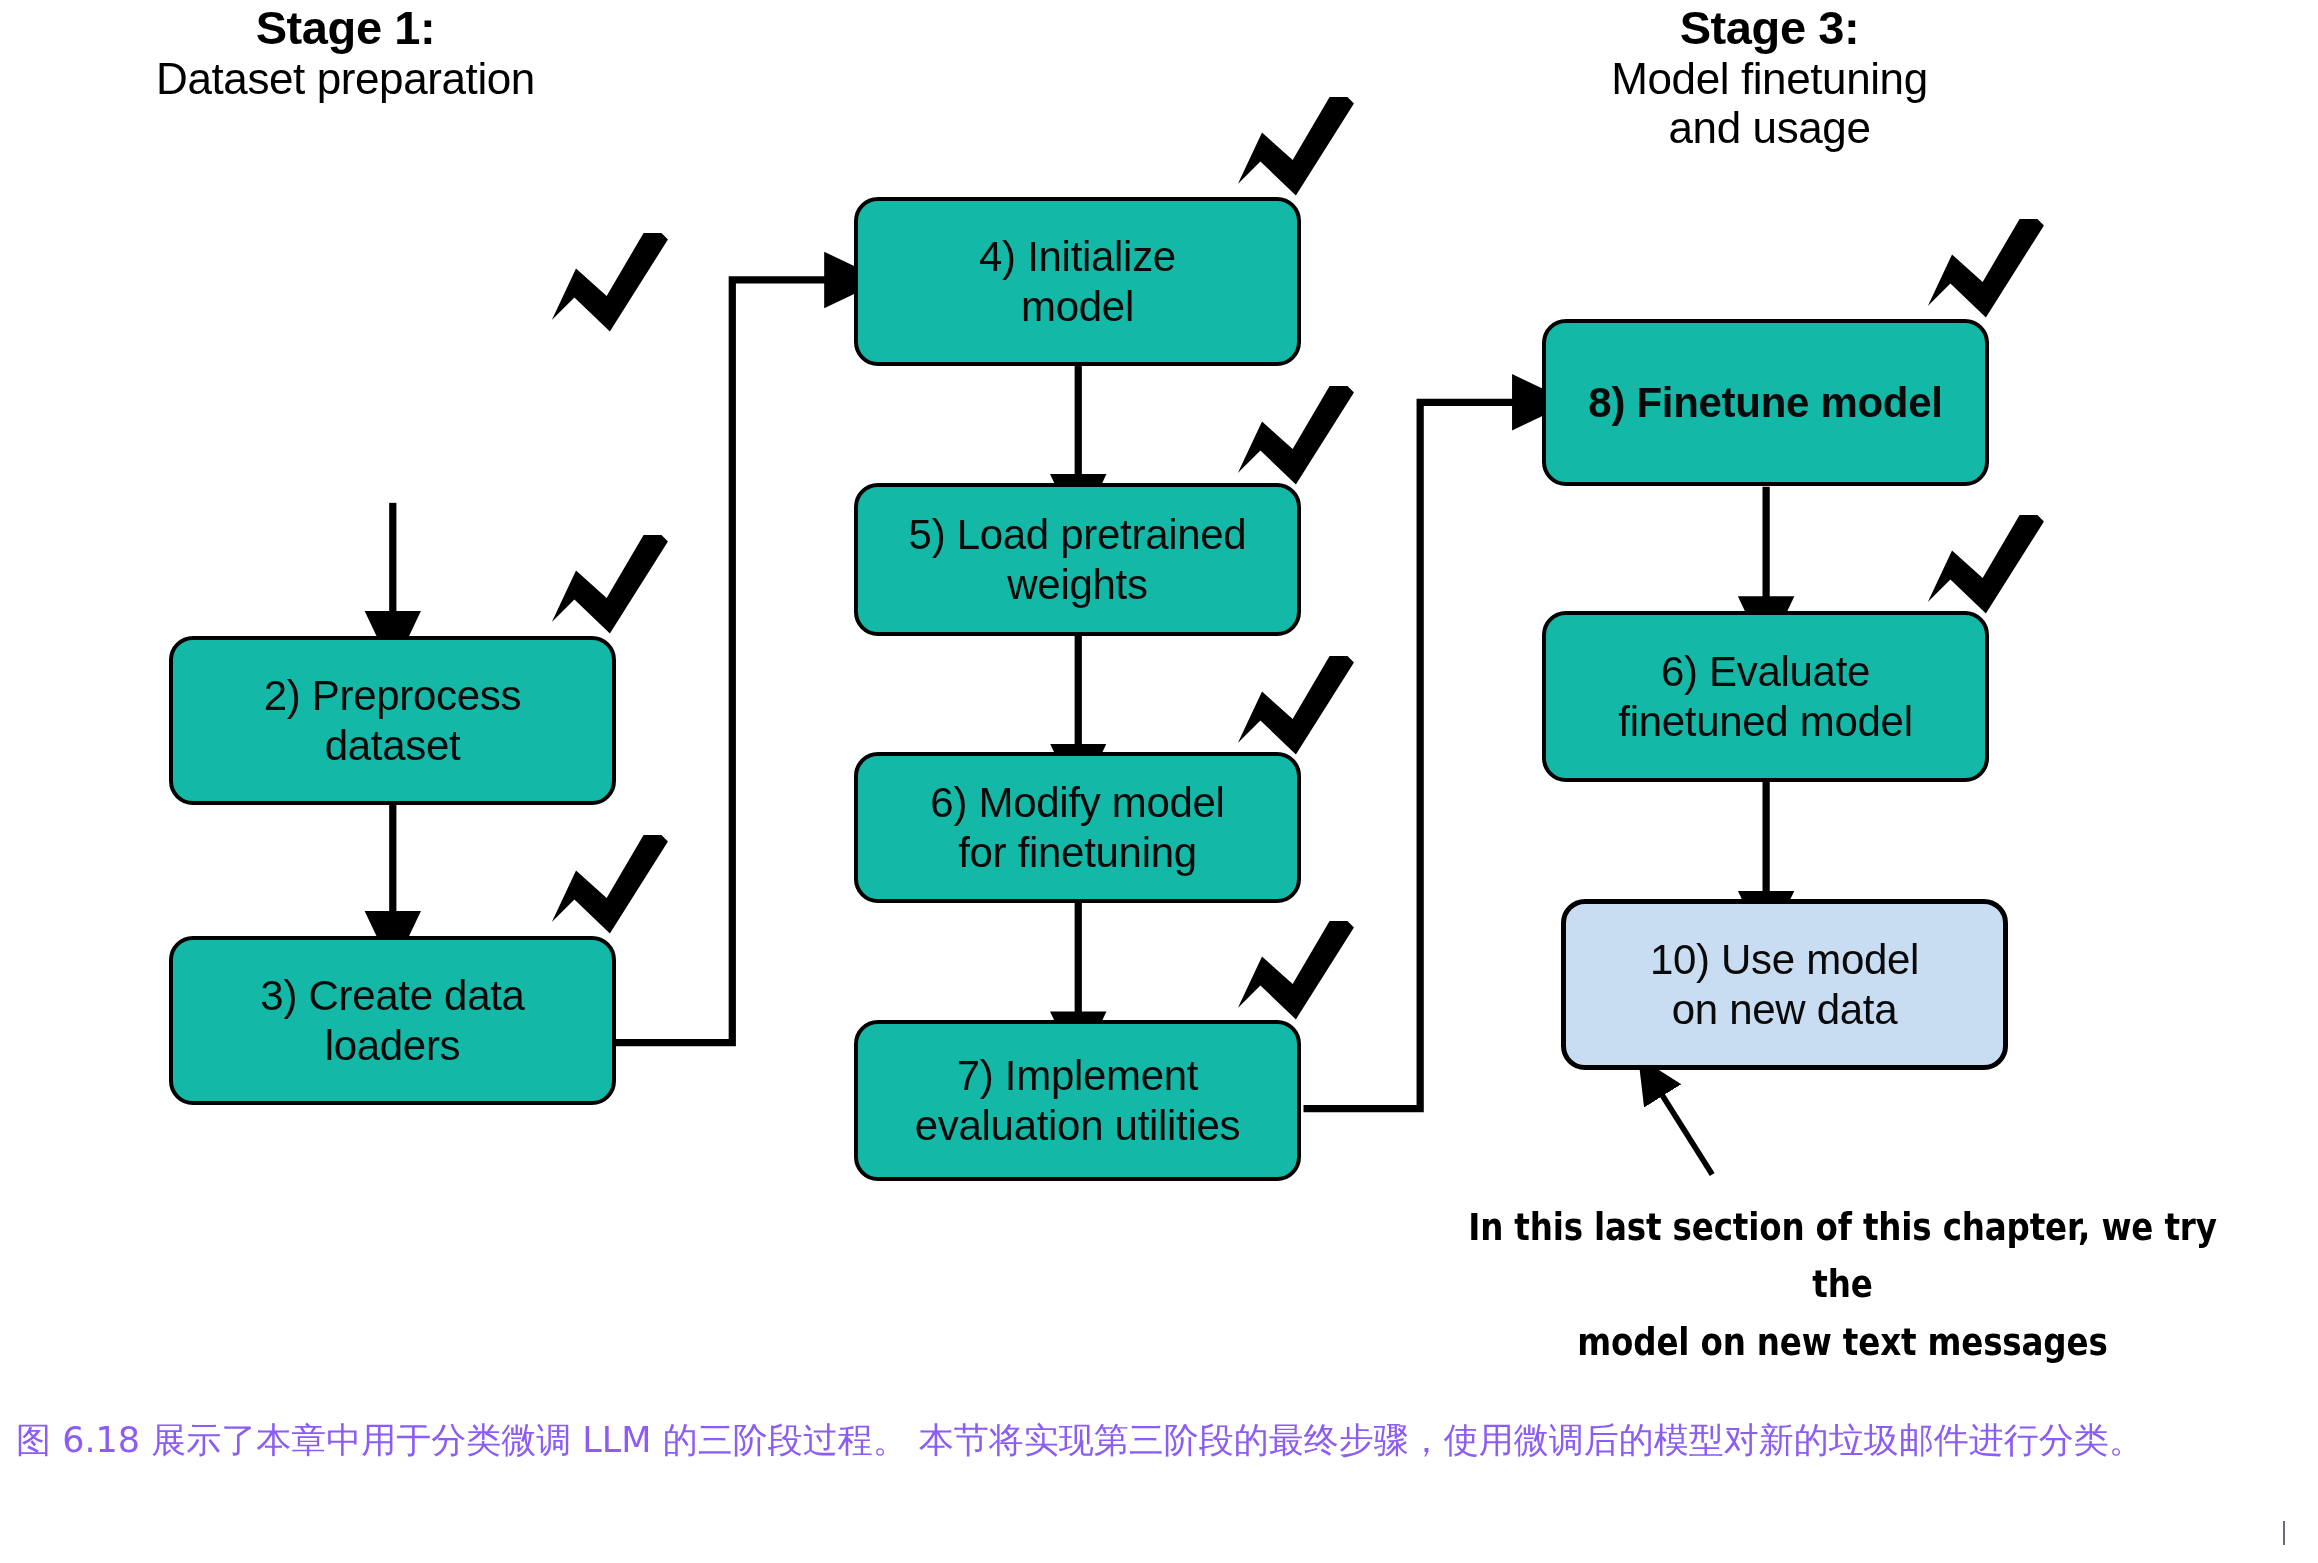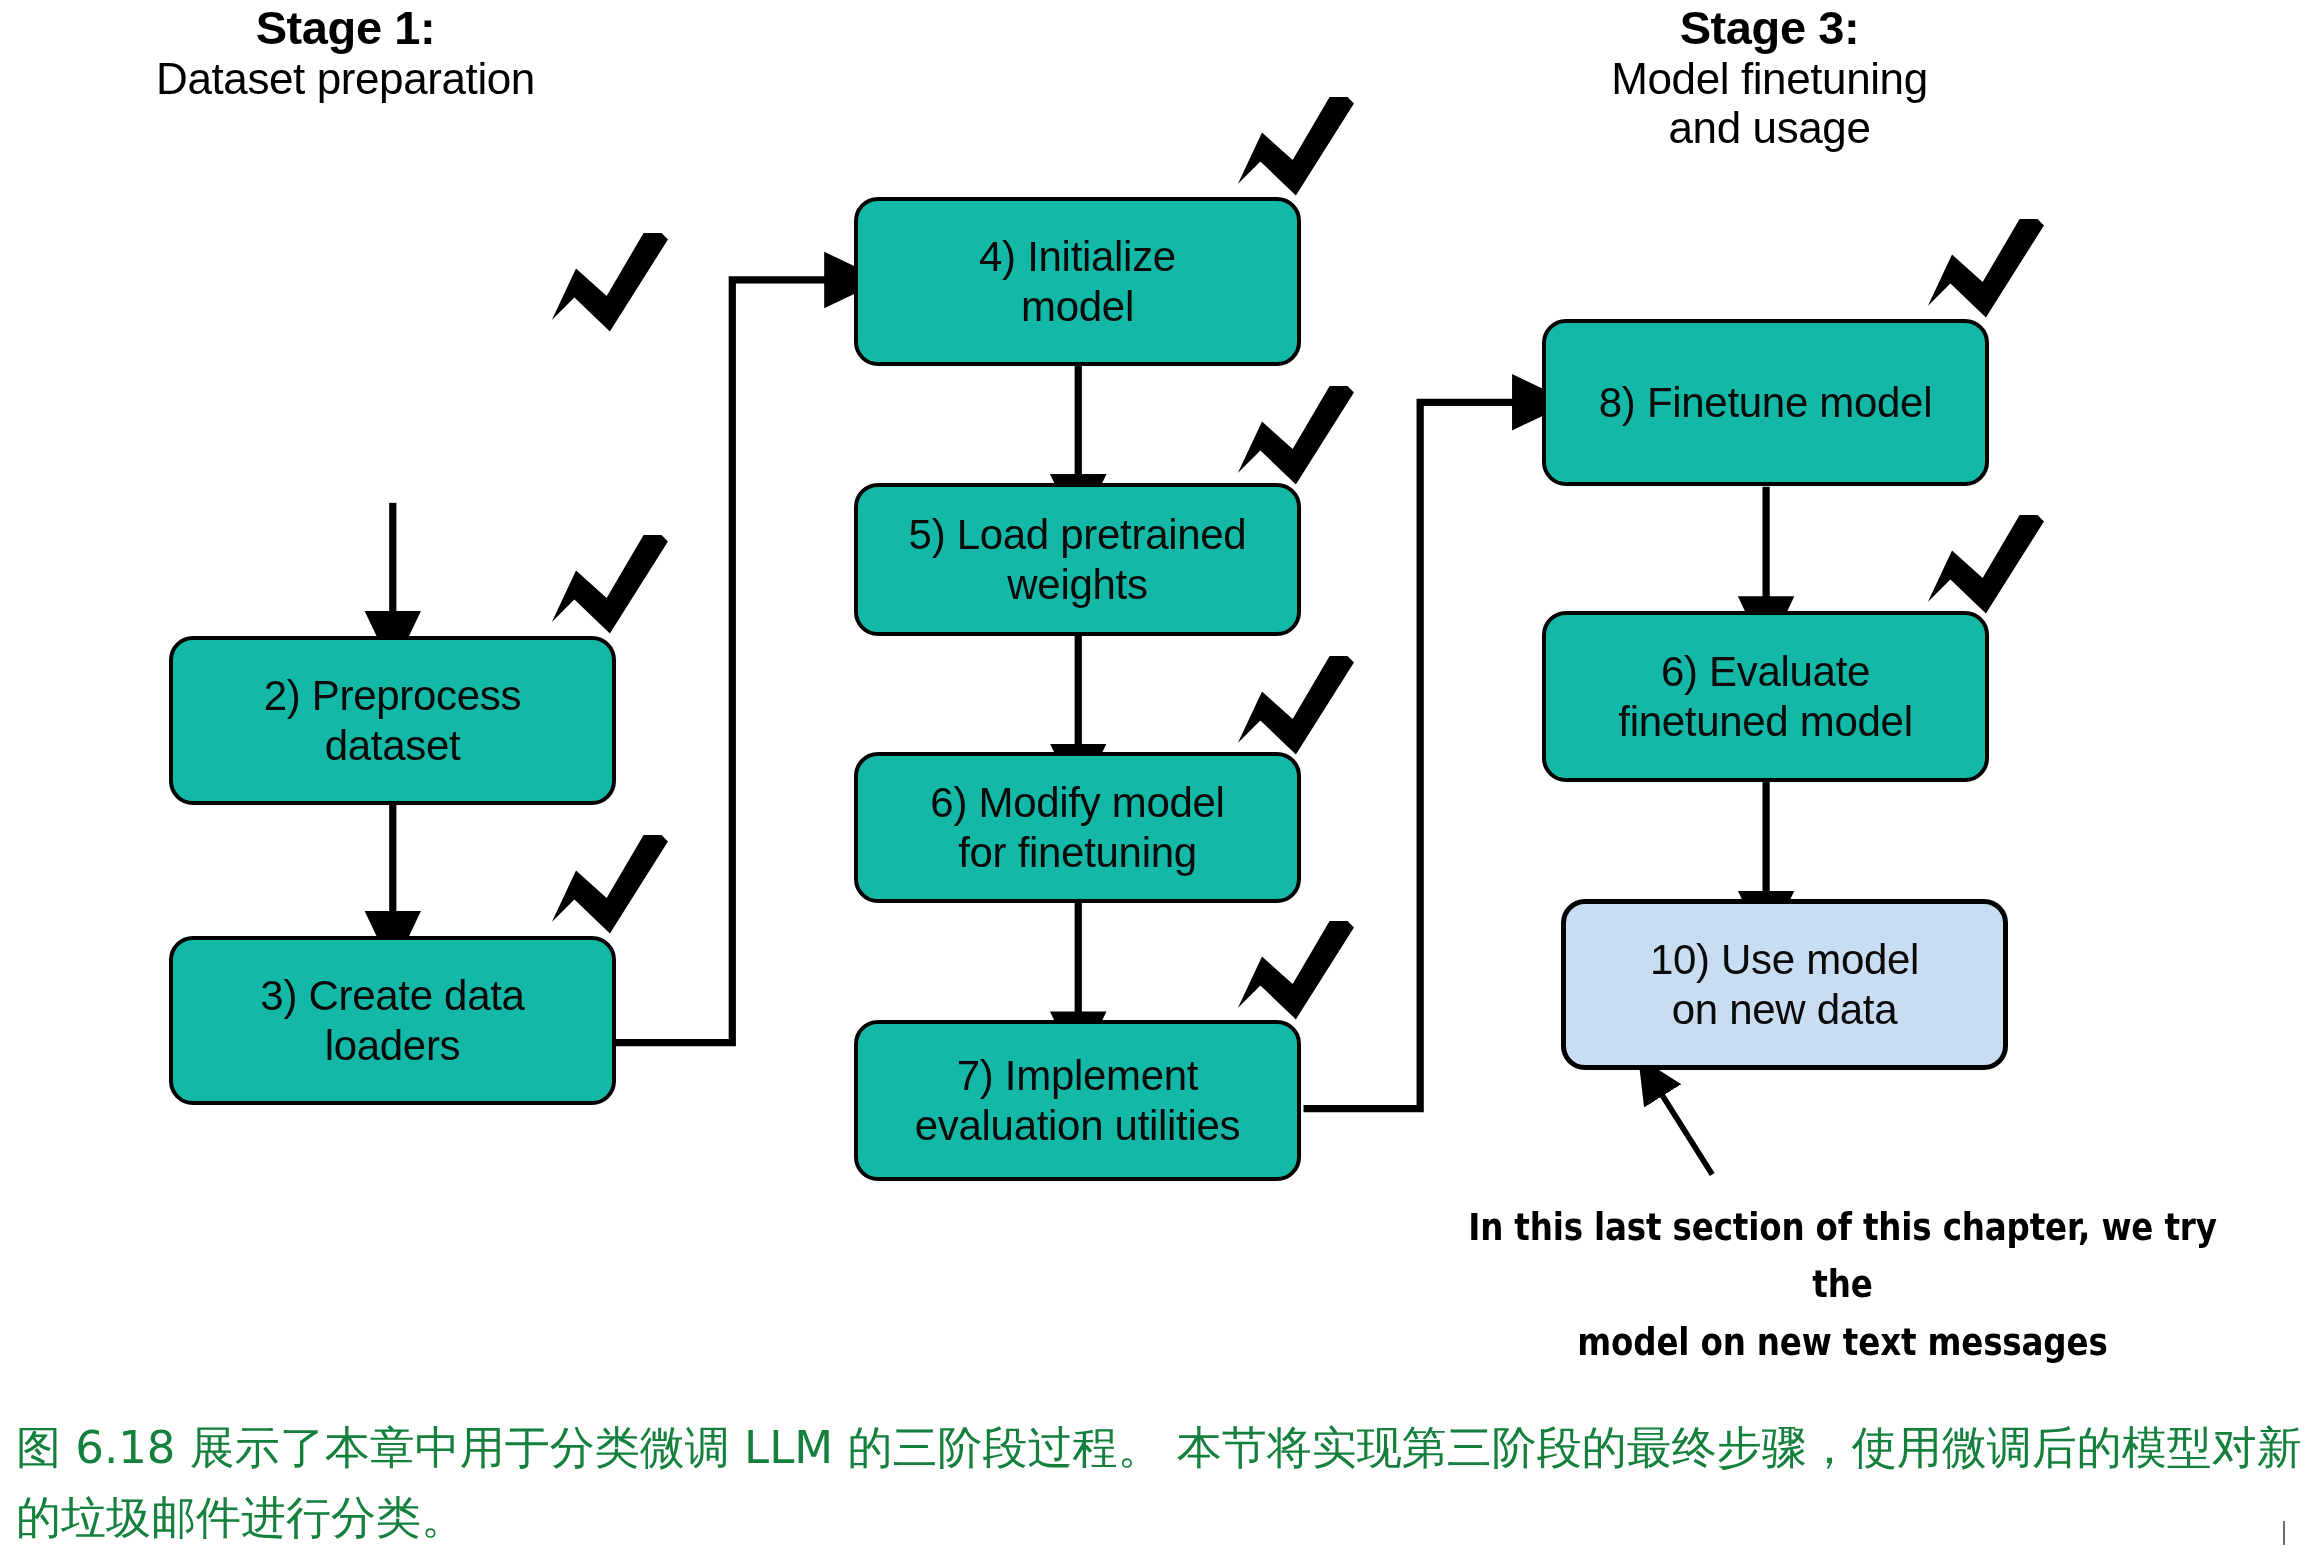--- a/index.html
+++ b/index.html
@@ -36,21 +36,21 @@
     position:absolute;text-align:center;color:#000;
     font-family:"DejaVu Sans","Liberation Sans",sans-serif;
     font-weight:bold;font-size:37px;line-height:1.55;
     letter-spacing:-0.2px;
     transform:scaleX(0.88);transform-origin:center top;
   }
 
   
   .caption{
     position:absolute;left:16px;top:1413px;width:2289px;
-    color:#15803d;font-size:45px;line-height:1.55;
+    color:#8b5cf6;font-size:35px;line-height:1.55;
     font-family:"DejaVu Sans","Liberation Sans",sans-serif;
     letter-spacing:0px;
   }
   .page-mark{position:absolute;left:2283px;top:1521px;width:2.4px;height:24px;background:#6b6b7a;}
 </style>
 </head>
 <body>
 
 <div class="canvas">
 
@@ -163,21 +163,21 @@
       </span>
   </div>
   <div class="check" style="left:1233px;top:921px;">
     <svg viewBox="0 0 160 150">
         <path d="M6 108 L34 80 L78 122 L150 8 L128 -14 L74 78 L36 44 Z" fill="#000"></path>
       </svg>
   </div>
 
   <div class="node" style="left:1542px;top:319px;width:447px;height:167px;">
     <span>
-        <span style="display: block;">8) Finetune model</span>
+        <span style="display: block; font-weight: bold;">8) Finetune model</span>
       </span>
   </div>
   <div class="check" style="left:1923px;top:219px;">
     <svg viewBox="0 0 160 150">
         <path d="M6 108 L34 80 L78 122 L150 8 L128 -14 L74 78 L36 44 Z" fill="#000"></path>
       </svg>
   </div>
 
   <div class="node" style="left:1542px;top:611px;width:447px;height:171px;">
     <span>

